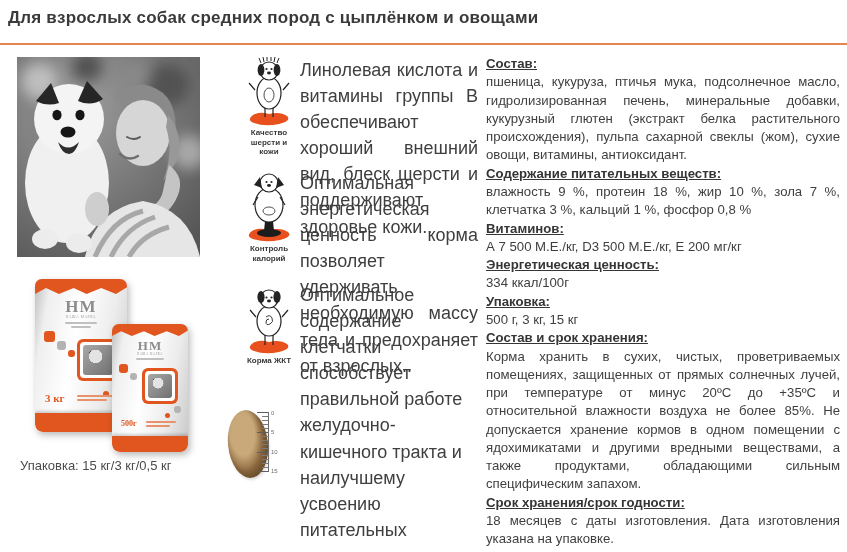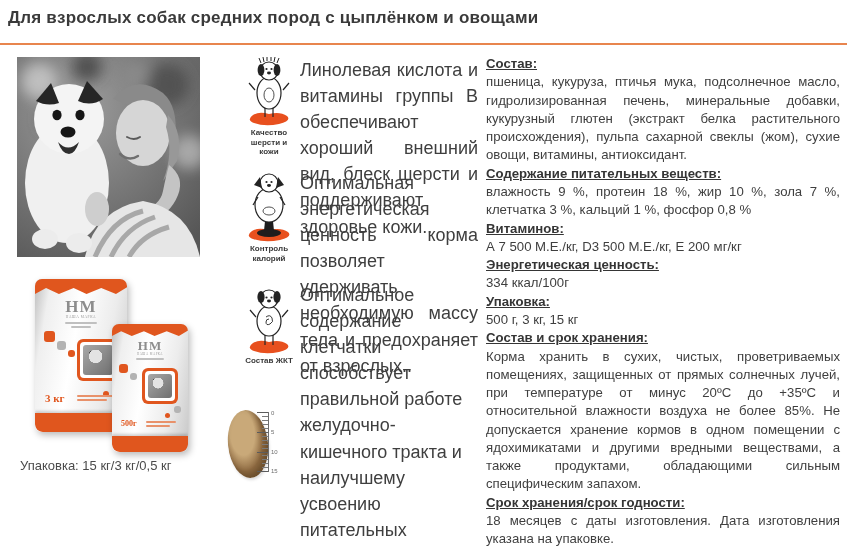--- a/index.html
+++ b/index.html
@@ -238,21 +238,21 @@
           <path d="M37 30 L43 23" fill="none"></path>
         <circle cx="24" cy="12" r="9"></circle>
       </g>
       <ellipse cx="16" cy="10" rx="3.6" ry="6" fill="#232323"></ellipse>
       <ellipse cx="32" cy="10" rx="3.6" ry="6" fill="#232323"></ellipse>
       <circle cx="21.5" cy="10.5" r="1.1" fill="#232323"></circle>
       <circle cx="26.5" cy="10.5" r="1.1" fill="#232323"></circle>
       <ellipse cx="24" cy="14" rx="2" ry="1.4" fill="#232323"></ellipse>
       <path d="M21 30 q4 -3 6 1 q2 4 -2 6 q-4 2 -4 -2 q0 -3 3 -3" fill="none" stroke="#232323" stroke-width="0.9"></path>
     </svg>
-    <div class="benefit-label">Состав ЖКТ</div>
+    <div class="benefit-label">Корма ЖКТ</div>
   </div>
   <div class="benefit-text" style="top:282px;">Оптимальное содержание клетчатки способствует правильной работе желудочно-кишечного тракта и наилучшему усвоению питательных веществ.</div>
 
   <div class="kibble"></div>
   <div class="ruler">
     <div class="ruler-minor"></div>
     <div class="tick-major" style="top:0;"></div>
     <div class="tick-major" style="top:19.7px;"></div>
     <div class="tick-major" style="top:39.5px;"></div>
     <div class="tick-major" style="top:59px;"></div>

